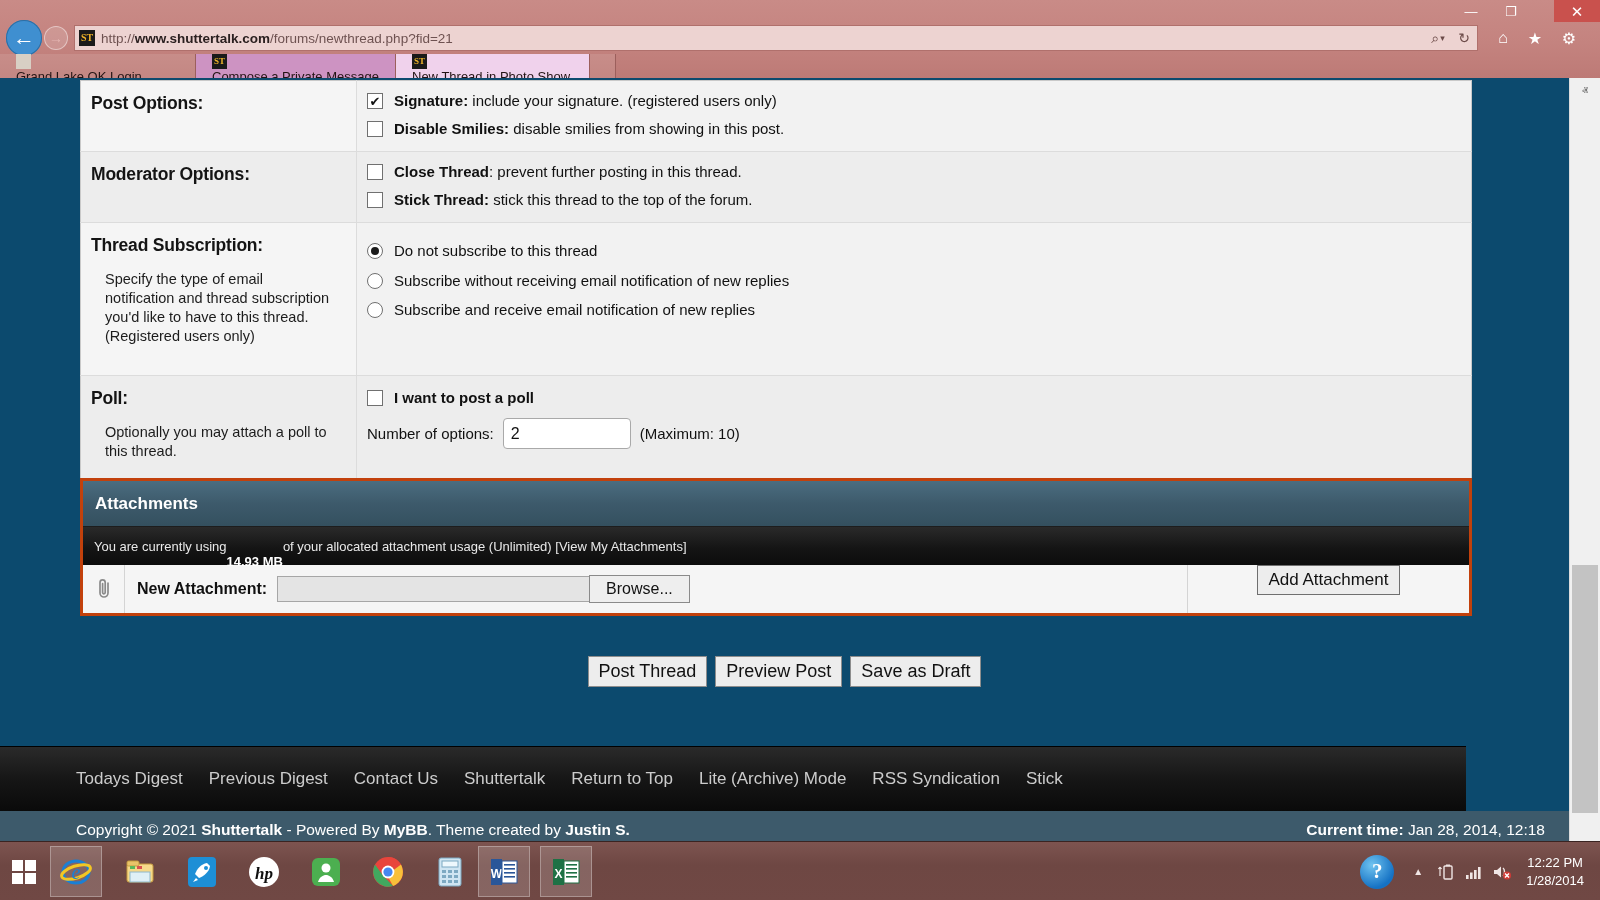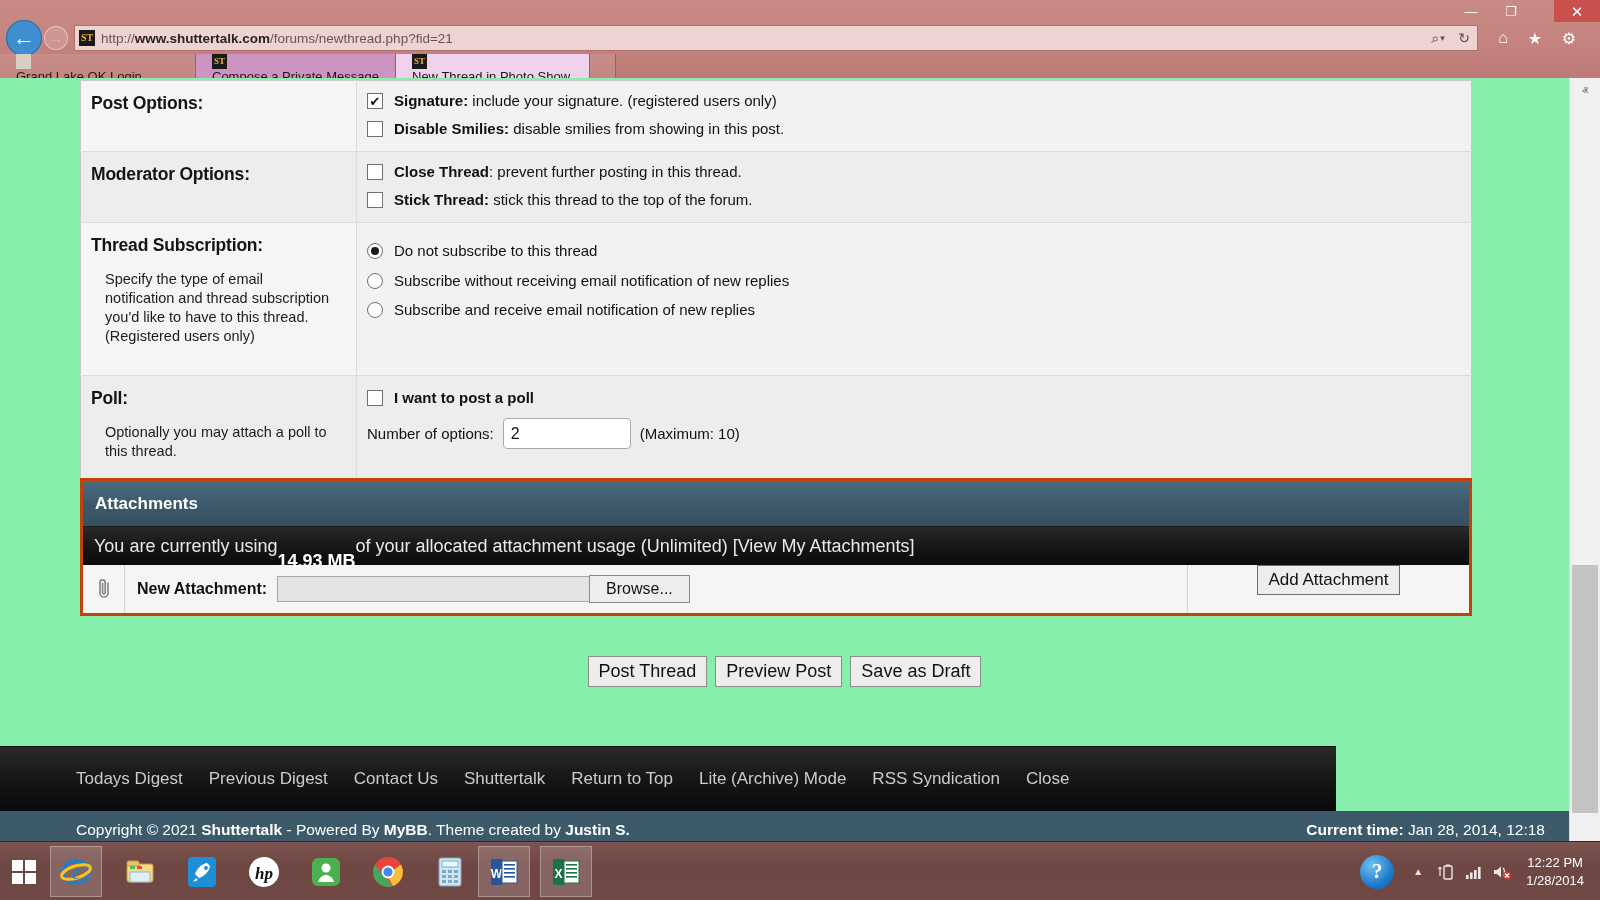--- a/index.html
+++ b/index.html
@@ -105,21 +105,21 @@
   .tab-favicon.generic { background: #d8cfc4; color: #5b5b5b; font-size: 8px; }
   #tab-new {
     position: absolute; top: 0; left: 590px; width: 26px; height: 24px;
     background: rgba(255,255,255,0.10); border-right: 1px solid #9c5f5c;
   }
 
   
   #viewport {
     position: absolute; top: 78px; left: 0;
     width: 1569px; height: 763px;
-    background: #86efac; overflow: hidden;
+    background: #0c4a6e; overflow: hidden;
   }
 
   
   #post-form-table {
     position: absolute; left: 80px; top: 2px;
     width: 1392px;
     border: 1px solid #c9c9c9;
     border-collapse: collapse;
     background: #f5f5f5;
   }
@@ -190,21 +190,21 @@
     height: 46px; display: flex; align-items: center;
     padding-left: 12px;
     background: linear-gradient(to bottom, #4b6d80 0%, #3d5a6b 50%, #34505f 100%);
     color: #ffffff; font-size: 17px; font-weight: bold;
     border-bottom: 1px solid #1d1d1d;
   }
   #attachments-usage {
     height: 38px; display: flex; align-items: center;
     padding-left: 11px;
     background: linear-gradient(to bottom, #2a2a2a 0%, #151515 55%, #0c0c0c 100%);
-    color: #e9e9e9; font-size: 18px;
+    color: #e9e9e9; font-size: 13px;
   }
   #attachments-usage b { color: #ffffff; margin-top: 30px; }
   #attachments-row {
     height: 48px; display: flex; align-items: center;
     background: #f5f5f5;
   }
   #paperclip-cell {
     width: 42px; height: 48px; flex: none;
     display: flex; align-items: center; justify-content: center;
     color: #8a8a8a; font-size: 18px;
@@ -244,21 +244,21 @@
     display: flex; justify-content: center; gap: 8px;
   }
   .submit-btn {
     padding: 3px 10px; background: #ededed;
     border: 1px solid #8d8d8d; font-size: 18px; color: #111;
     font-family: "Liberation Sans", sans-serif; line-height: 1.25;
   }
 
   
   #footer-nav {
-    position: absolute; left: 0; top: 668px; width: 1336px; height: 65px;
+    position: absolute; left: 0; top: 668px; width: 1466px; height: 65px;
     background: linear-gradient(to bottom, #2a2a2a 0%, #161616 50%, #0a0a0a 100%);
     border-top: 1px solid #000;
     display: flex; align-items: center; padding-left: 76px;
   }
   .footer-link {
     color: #cccccc; font-size: 17px; margin-right: 26px; text-decoration: none;
   }
   #footer-copy {
     position: absolute; left: 0; top: 733px; width: 1569px; height: 38px;
     background: #3d5a6b;
@@ -497,21 +497,21 @@
   </div>
 
   <div id="footer-nav">
     <a class="footer-link">Todays Digest</a>
     <a class="footer-link">Previous Digest</a>
     <a class="footer-link">Contact Us</a>
     <a class="footer-link">Shuttertalk</a>
     <a class="footer-link">Return to Top</a>
     <a class="footer-link">Lite (Archive) Mode</a>
     <a class="footer-link">RSS Syndication</a>
-    <a class="footer-link">Close</a>
+    <a class="footer-link">Stick</a>
   </div>
 
   <div id="footer-copy">
     <div><span>Copyright © 2021 </span><b>Shuttertalk</b><span> - Powered By </span><b>MyBB</b><span>. Theme created by </span><b>Justin S.</b></div>
     <div id="footer-time"><b>Current time:</b><span>&nbsp;</span><span>Jan 28, 2014, 12:18</span></div>
   </div>
 </div>
 
 <div id="scrollbar">
   <div class="sb-arrow" id="sb-up">ⱏ</div>

